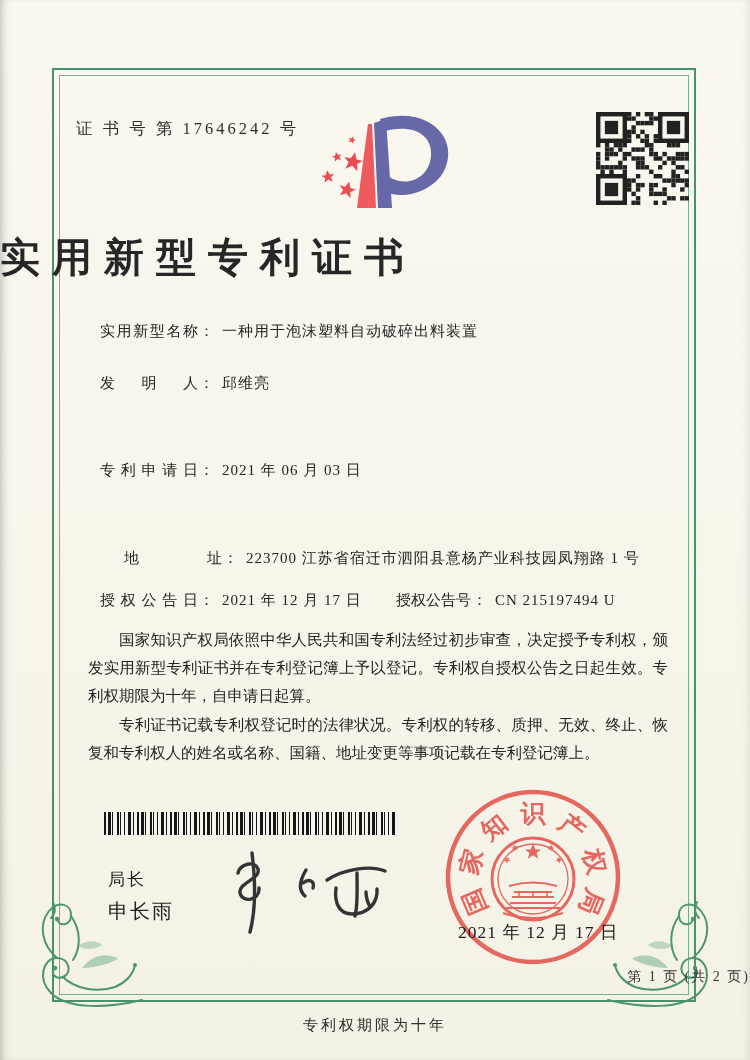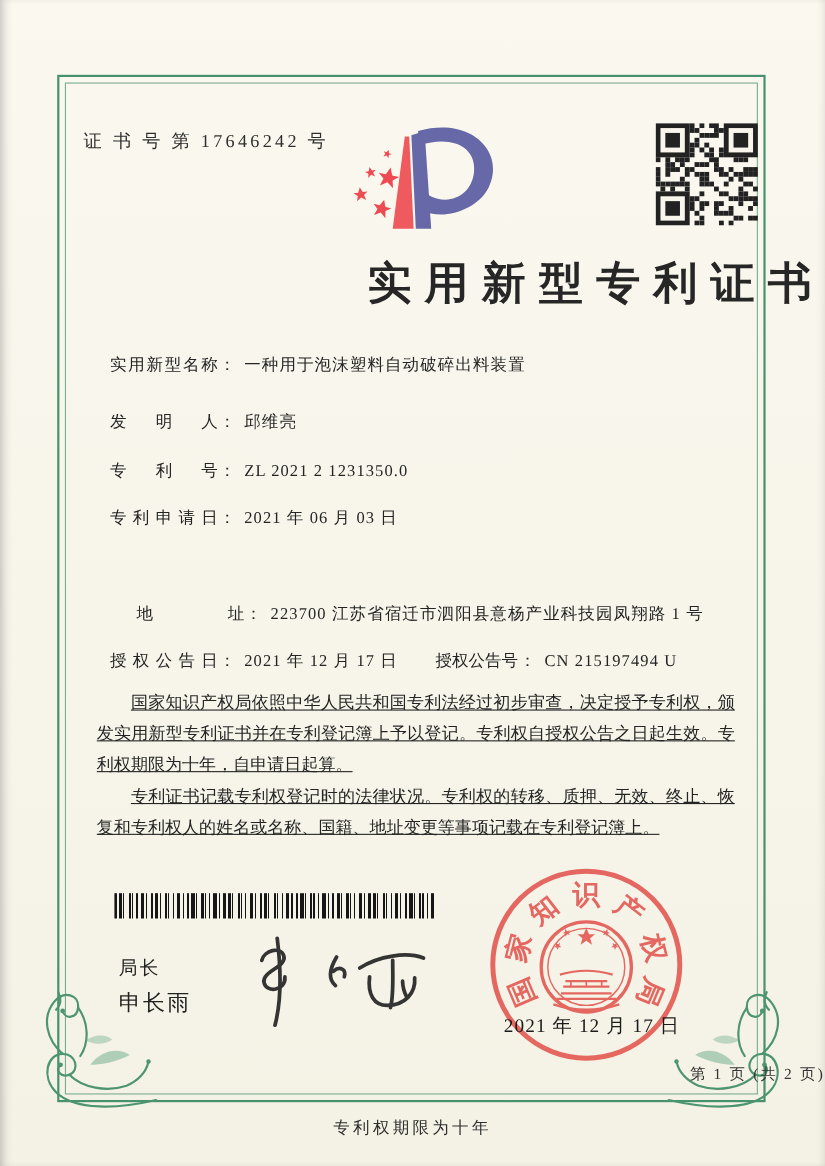--- a/index.html
+++ b/index.html
@@ -9,27 +9,27 @@
     overflow:hidden;
     box-shadow:inset 8px 0 10px -7px rgba(90,90,90,.45), inset -5px 0 8px -5px rgba(120,120,120,.25);
     font-family:"Liberation Serif","DejaVu Serif",serif;
     color:#222;
   }
   .abs{position:absolute;}
   
   .frame-outer{left:52px;top:68px;width:644px;height:934px;border:2.5px solid #47926c;box-sizing:border-box;}
   .frame-inner{left:59px;top:75px;width:630px;height:920px;border:1px solid #79ac90;box-sizing:border-box;}
   .cert-no{left:76px;top:118px;font-size:16.5px;letter-spacing:3px;color:#2e2e2e;}
-  .title{left:0;top:230px;width:100%;text-align:right;font-size:40px;font-weight:600;letter-spacing:12px;color:#262626;}
+  .title{left:0;top:230px;width:100%;text-align:left;font-size:40px;font-weight:600;letter-spacing:12px;color:#262626;}
   .field-row{left:100px;width:580px;font-size:15px;color:#242424;white-space:nowrap;}
   .flabel{display:inline-block;width:98px;text-align:justify;text-align-last:justify;vertical-align:bottom;}
   .colon{margin-left:1px;margin-right:8px;}
   .fvalue{letter-spacing:1px;}
   .grant-right{position:absolute;left:296px;top:0;}
-  .paras{left:88px;top:626px;width:580px;font-size:15.5px;line-height:1.82;color:#242424;text-align:justify;text-decoration:underline;}
+  .paras{left:88px;top:626px;width:580px;font-size:15.5px;line-height:1.82;color:#242424;text-align:justify;}
   .paras p{margin:0;text-indent:2em;}
   .barcode{left:104px;top:812px;width:291px;height:23px;
     background:
      repeating-linear-gradient(90deg,#161616 0 2px,rgba(0,0,0,0) 2px 4px,#161616 4px 7px,rgba(0,0,0,0) 7px 8px,#161616 8px 9px,rgba(0,0,0,0) 9px 13px,#161616 13px 15px,rgba(0,0,0,0) 15px 16px,#161616 16px 17px,rgba(0,0,0,0) 17px 20px,#161616 20px 21px,rgba(0,0,0,0) 21px 24px,#161616 24px 27px,rgba(0,0,0,0) 27px 29px,#161616 29px 30px,rgba(0,0,0,0) 30px 33px);
   }
   .signer-title{left:108px;top:868px;font-size:17px;letter-spacing:2px;}
   .signer-name{left:108px;top:898px;font-size:20px;letter-spacing:2px;}
   .seal-date{left:458px;top:920px;font-size:17.5px;letter-spacing:1px;color:#1b1b1b;}
   .page-num{left:0;top:968px;width:100%;text-align:right;font-size:14px;letter-spacing:2px;color:#333;}
   .back-note{left:0;top:1016px;width:100%;text-align:center;font-size:15px;letter-spacing:3px;color:#2e2e2e;}
@@ -233,23 +233,20 @@
     </svg>
 
   <div class="abs title">实用新型专利证书</div>
 
   <div class="abs field-row" style="top:322px;">
     <span class="flabel">实用新型名称</span><span class="colon">：</span><span class="fvalue">一种用于泡沫塑料自动破碎出料装置</span>
   </div>
   <div class="abs field-row" style="top:374px;">
     <span class="flabel">发明人</span><span class="colon">：</span><span class="fvalue">邱维亮</span>
   </div>
-  <div class="abs field-row" style="top:419px;">
-    <span class="flabel">专利号</span><span class="colon">：</span><span class="fvalue">ZL 2021 2 1231350.0</span>
-  </div>
   <div class="abs field-row" style="top:461px;">
     <span class="flabel">专利申请日</span><span class="colon">：</span><span class="fvalue">2021 年 06 月 03 日</span>
   </div>
   <div class="abs field-row" style="top:549px;margin-left:24px;">
     <span class="flabel">地址</span><span class="colon">：</span><span class="fvalue">223700 江苏省宿迁市泗阳县意杨产业科技园凤翔路 1 号</span>
   </div>
   <div class="abs field-row" style="top:591px;">
     <span class="flabel">授权公告日</span><span class="colon">：</span><span class="fvalue">2021 年 12 月 17 日</span>
     <span class="grant-right">
       <span>授权公告号</span><span class="colon">：</span><span class="fvalue">CN 215197494 U</span>

